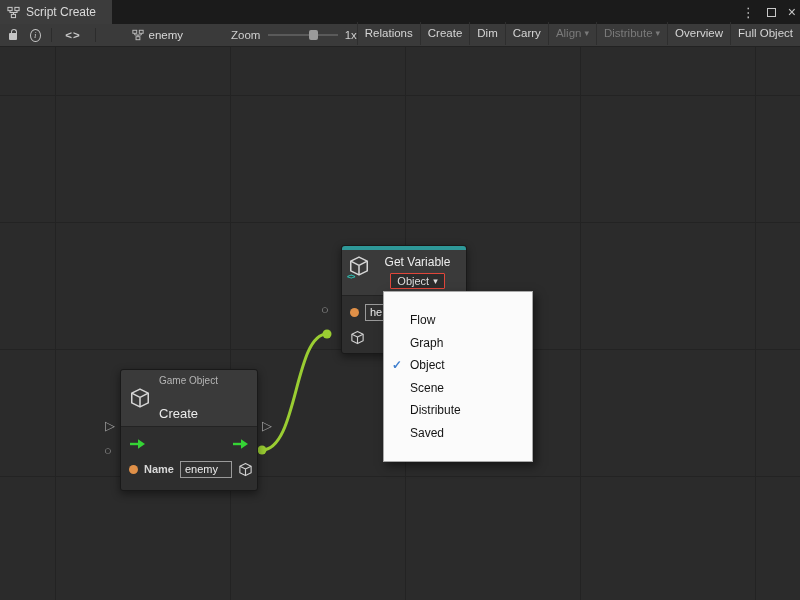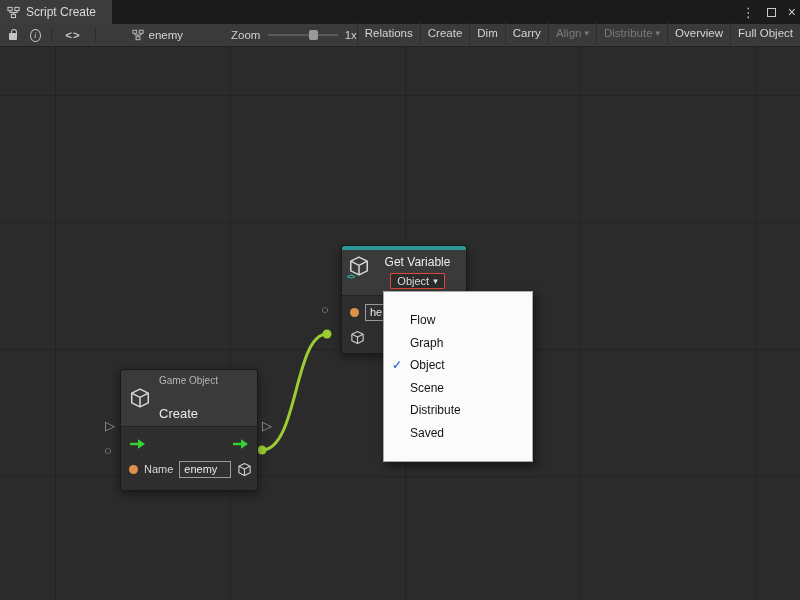--- a/index.html
+++ b/index.html
@@ -70,21 +70,21 @@
   .create .header { background:#3a3a3a; border-bottom:1px solid #232323;
                     border-radius:3px 3px 0 0; padding:5px 8px;
                     display:flex; align-items:center; gap:8px; }
   .hcol { display:flex; flex-direction:column;gap:20px; }
   .cat { font-size:10px; color:#b5b5b5; }
   .ntitle { font-size:13px; color:#ececec; }
   .create .body { padding:5px 8px 8px; }
   .row-flow { display:flex; justify-content:space-between; align-items:center; height:24px; }
   .row-name { display:flex; align-items:center; gap:6px; height:26px; }
   .dot { width:9px; height:9px; border-radius:50%; background:#e09048; flex:none; }
-  .plabel { font-size:11px; color:#d8d8d8; }
+  .plabel { font-size:11px; color:#d8d8d8;font-weight:bold; }
   .nfield { width:52px; height:17px; background:#313131; border:1px solid #9a9a9a;
             color:#ececec; font-size:11px; padding:0 4px;
             font-family:"Liberation Sans", sans-serif; }
 
   .getvar { left:341px; top:245px; width:126px; }
   .accent { height:4px; background:#2e9898; border-radius:3px 3px 0 0; }
   .getvar .header { background:#3a3a3a; border-bottom:1px solid #232323;
                     padding:5px 6px 6px; display:flex; gap:5px; }
   .getvar .hstack { flex:1; display:flex; flex-direction:column; align-items:center; gap:4px; }
   .getvar .ntitle { font-size:12px; }

